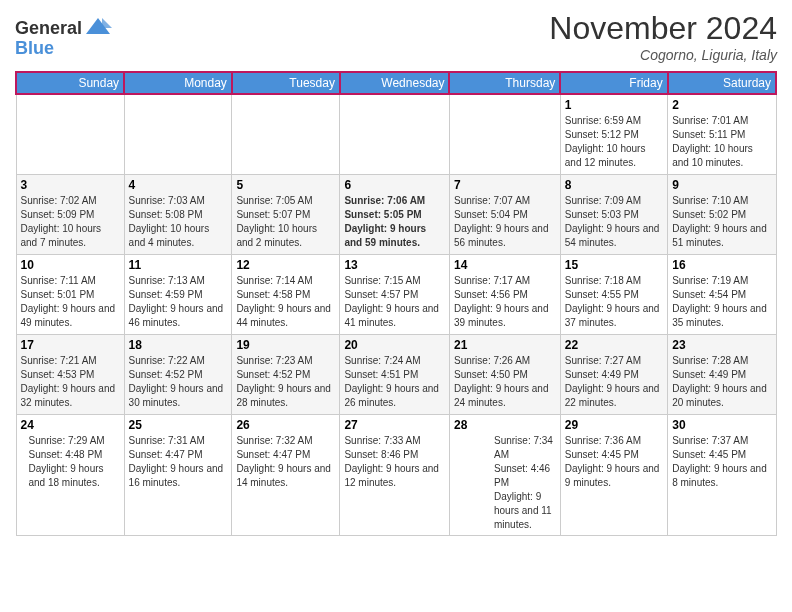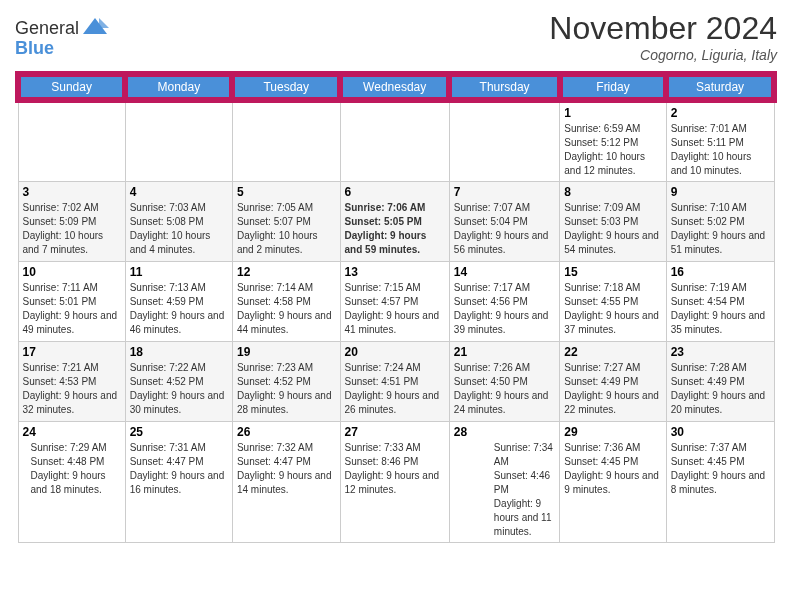--- a/index.html
+++ b/index.html
@@ -46,24 +46,24 @@
     }
     .calendar {
       width: 100%;
       border-collapse: collapse;
       font-size: 11px;
     }
     .calendar th {
       background-color: #4a90d9;
       color: white;
       padding: 3px 4px;
-      text-align: center;
+      text-align: right;
       font-weight: normal;
       font-size: 12px;
-      border: 6px solid #be185d;
+      border: 2px solid #be185d;
     }
     .calendar td {
       border: 1px solid #ccc;
       vertical-align: top;
       padding: 3px 4px;
       width: 113px;
       height: 80px;
       background: #fff;
     }
     .calendar tr:nth-child(even) td {
@@ -85,21 +85,21 @@
     }
   </style>
 </head>
 <body>
 
 <div class="container">
   <div class="header-row">
     <div class="logo">
       <div>
         <div style="display:flex;align-items:center;">
-          <span style="font-size:18px;font-weight:normal;color:#333;text-align:right;">General</span>
+          <span style="font-size:18px;font-weight:bold;color:#333;text-align:right;">General</span>
           <svg class="logo-icon" viewBox="0 0 28 28">
             <polygon points="14,4 26,20 2,20" fill="#4a90d9"></polygon>
             <polygon points="18,4 28,14 18,14" fill="#4a90d9" opacity="0.7"></polygon>
           </svg>
         </div>
         <div style="font-size:18px;font-weight:bold;color:#4a90d9;margin-top:-4px;">Blue</div>
       </div>
     </div>
     <div class="title-block">
       <div class="month-title">November 2024</div>

